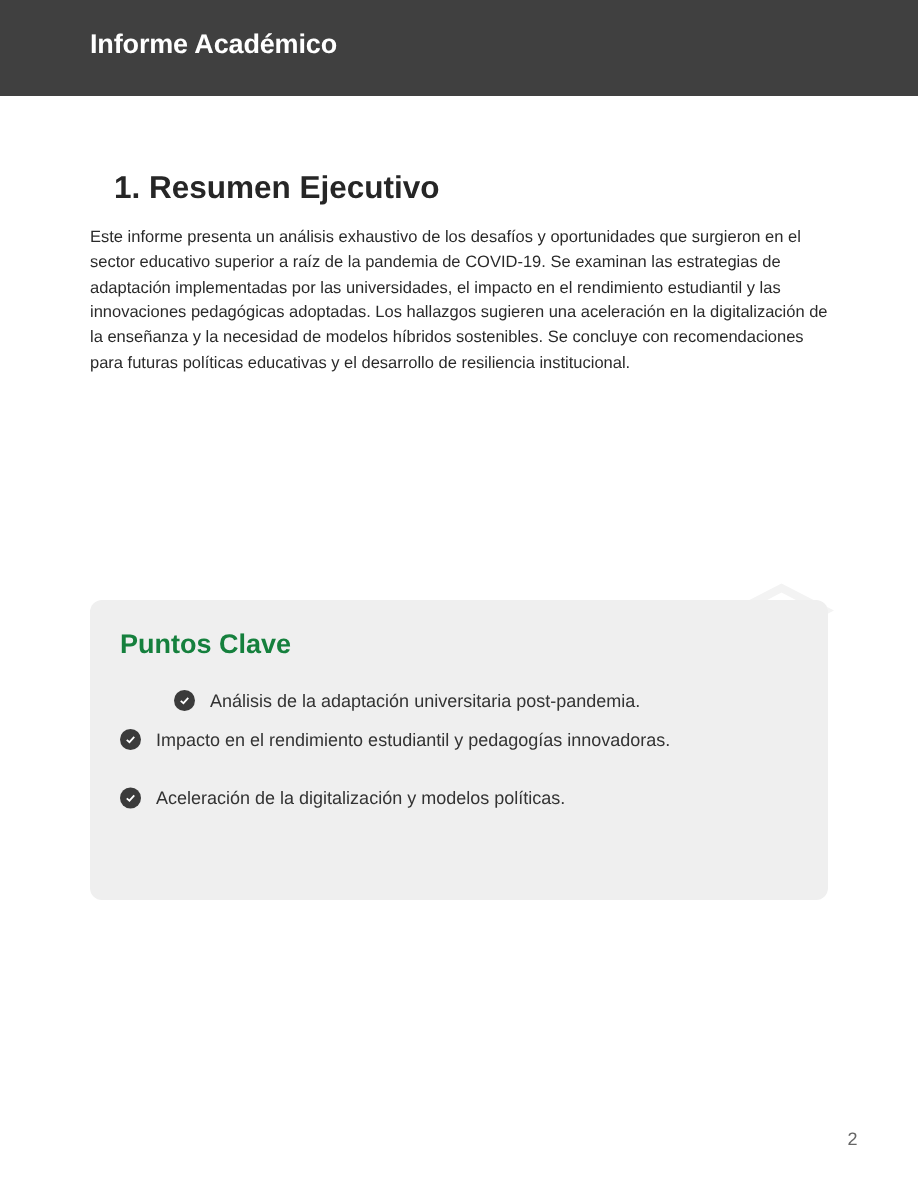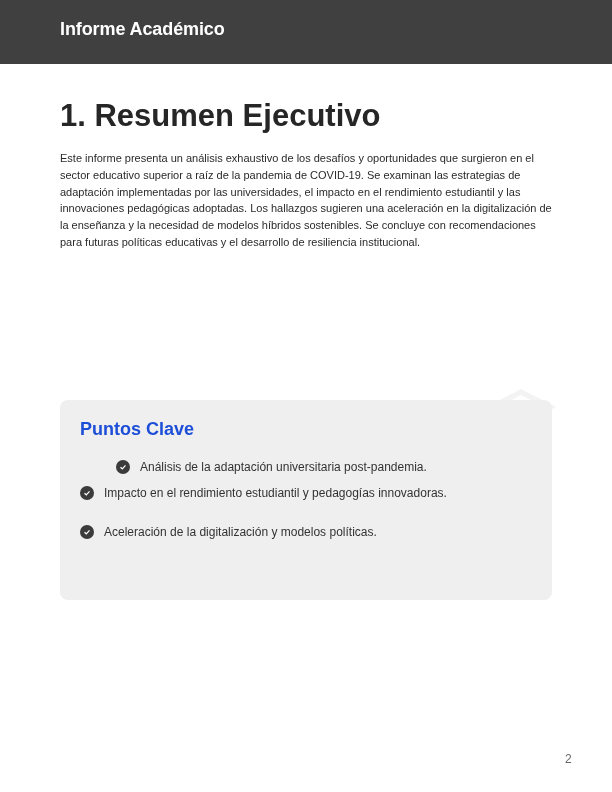--- a/index.html
+++ b/index.html
@@ -9,37 +9,37 @@
     }
     .header {
       position: absolute; left: 0; top: 0; width: 612px; height: 64px;
       background: #404040;
     }
     .header-title {
       position: absolute; left: 60px; top: 19px; color: #ffffff;
       font-size: 18px; font-weight: bold; letter-spacing: -0.1px;
     }
     .section-title {
-      position: absolute; left: 60px; top: 98px; margin: 0;
-      font-size: 31px; font-weight: bold; color: #262626;
+      position: absolute; left: 60px; top: 98px; margin: 16px;
+      font-size: 21px; font-weight: bold; color: #262626;
     }
     .summary {
       position: absolute; left: 60px; top: 150px; width: 492px; margin: 0;
       font-size: 11px; line-height: 16.8px; color: #2a2a2a;
     }
     .deco {
       position: absolute; left: 484px; top: 387px; width: 74px; height: 30px;
     }
     .card {
       position: absolute; left: 60px; top: 400px; width: 492px; height: 200px;
       background: #efefef; border-radius: 8px;
     }
     .card-title {
       position: absolute; left: 20px; top: 19px; margin: 0;
-      font-size: 18px; font-weight: bold; color: #1d4ed8;
+      font-size: 18px; font-weight: bold; color: #15803d;
     }
     .item {
       position: absolute; left: 20px; height: 16px; display: flex; align-items: center;
     }
     .check {
       width: 14px; height: 14px; border-radius: 50%; background: #3b3b3b;
       display: inline-flex; align-items: center; justify-content: center; margin-right: 10px;
     }
     .item-text { font-size: 12px; color: #333; }
     .page-number {

